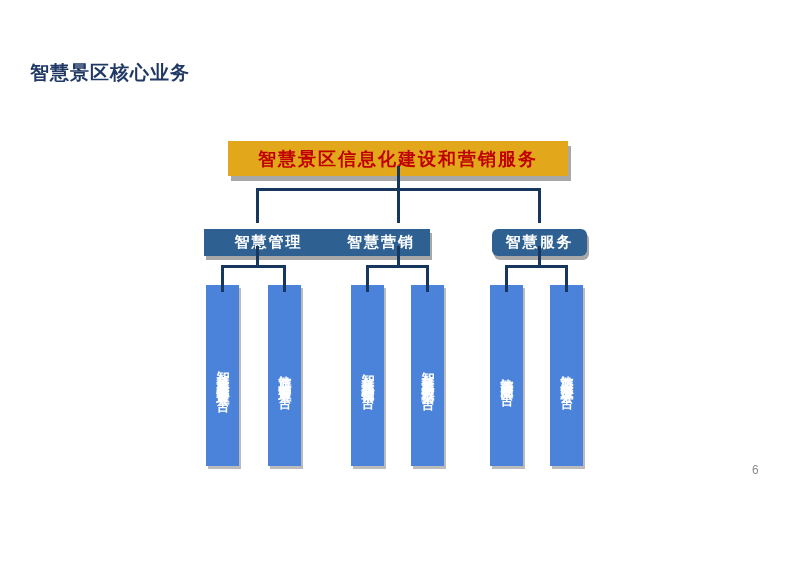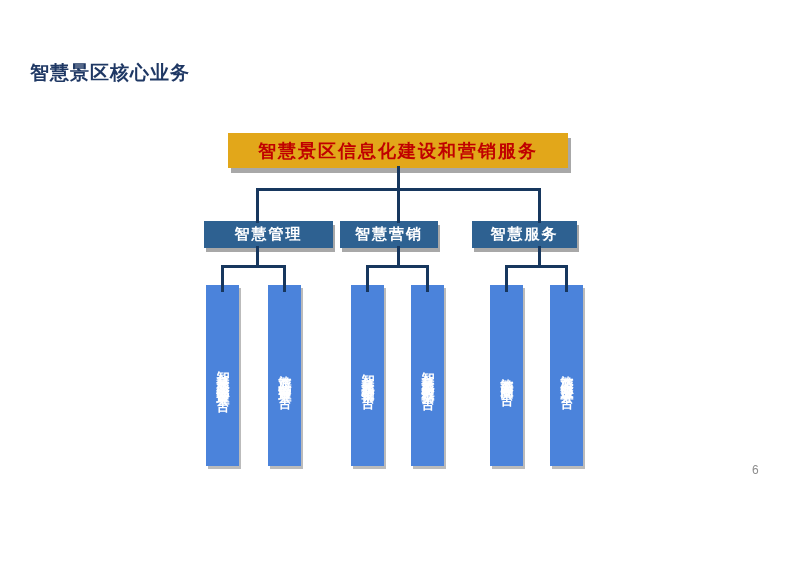--- a/index.html
+++ b/index.html
@@ -31,20 +31,21 @@
   }
   
   .node {
     position: absolute;
     display: flex;
     align-items: center;
     justify-content: center;
     z-index: 2;
     font-weight: bold;
     text-align: center;
+    margin-top: 8px;
   }
   .root {
     left: 228px; top: 133px; width: 340px; height: 35px;
     background: var(--root-fill, #E2A71A);
     color: var(--root-text, #C00000);
     font-size: 18px;
     letter-spacing: 2px;
     box-shadow: 3px 5px 0 var(--shadow, #A8A8A8);
   }
   .branch {
@@ -92,22 +93,22 @@
 
     <div class="node root">智慧景区信息化建设和营销服务</div>
 
     <i class="ln" style="left:397px; top:166px; width:3px; height:25px;"></i>
     <i class="ln" style="left:256px; top:188px; width:285px; height:3px;"></i>
     <i class="ln" style="left:256px; top:188px; width:3px; height:35px;"></i>
     <i class="ln" style="left:397px; top:188px; width:3px; height:35px;"></i>
     <i class="ln" style="left:538px; top:188px; width:3px; height:35px;"></i>
 
     <div class="node branch" style="left:204px; width:129px;">智慧管理</div>
-    <div class="node branch" style="left:340px; width:98px;">智慧营销</div>
-    <div class="node branch" style="left:472px; width:105px;">智慧服务</div>
+    <div class="node branch" style="left:332px; width:98px;">智慧营销</div>
+    <div class="node branch" style="left:492px; width:95px;border-radius:6px;">智慧服务</div>
 
     <i class="ln" style="left:256px; top:246px; width:3px; height:22px;"></i>
     <i class="ln" style="left:221px; top:265px; width:65px; height:3px;"></i>
     <i class="ln" style="left:221px; top:265px; width:3px; height:27px;"></i>
     <i class="ln" style="left:283px; top:265px; width:3px; height:27px;"></i>
 
     <i class="ln" style="left:397px; top:246px; width:3px; height:22px;"></i>
     <i class="ln" style="left:366px; top:265px; width:63px; height:3px;"></i>
     <i class="ln" style="left:366px; top:265px; width:3px; height:27px;"></i>
     <i class="ln" style="left:426px; top:265px; width:3px; height:27px;"></i>

